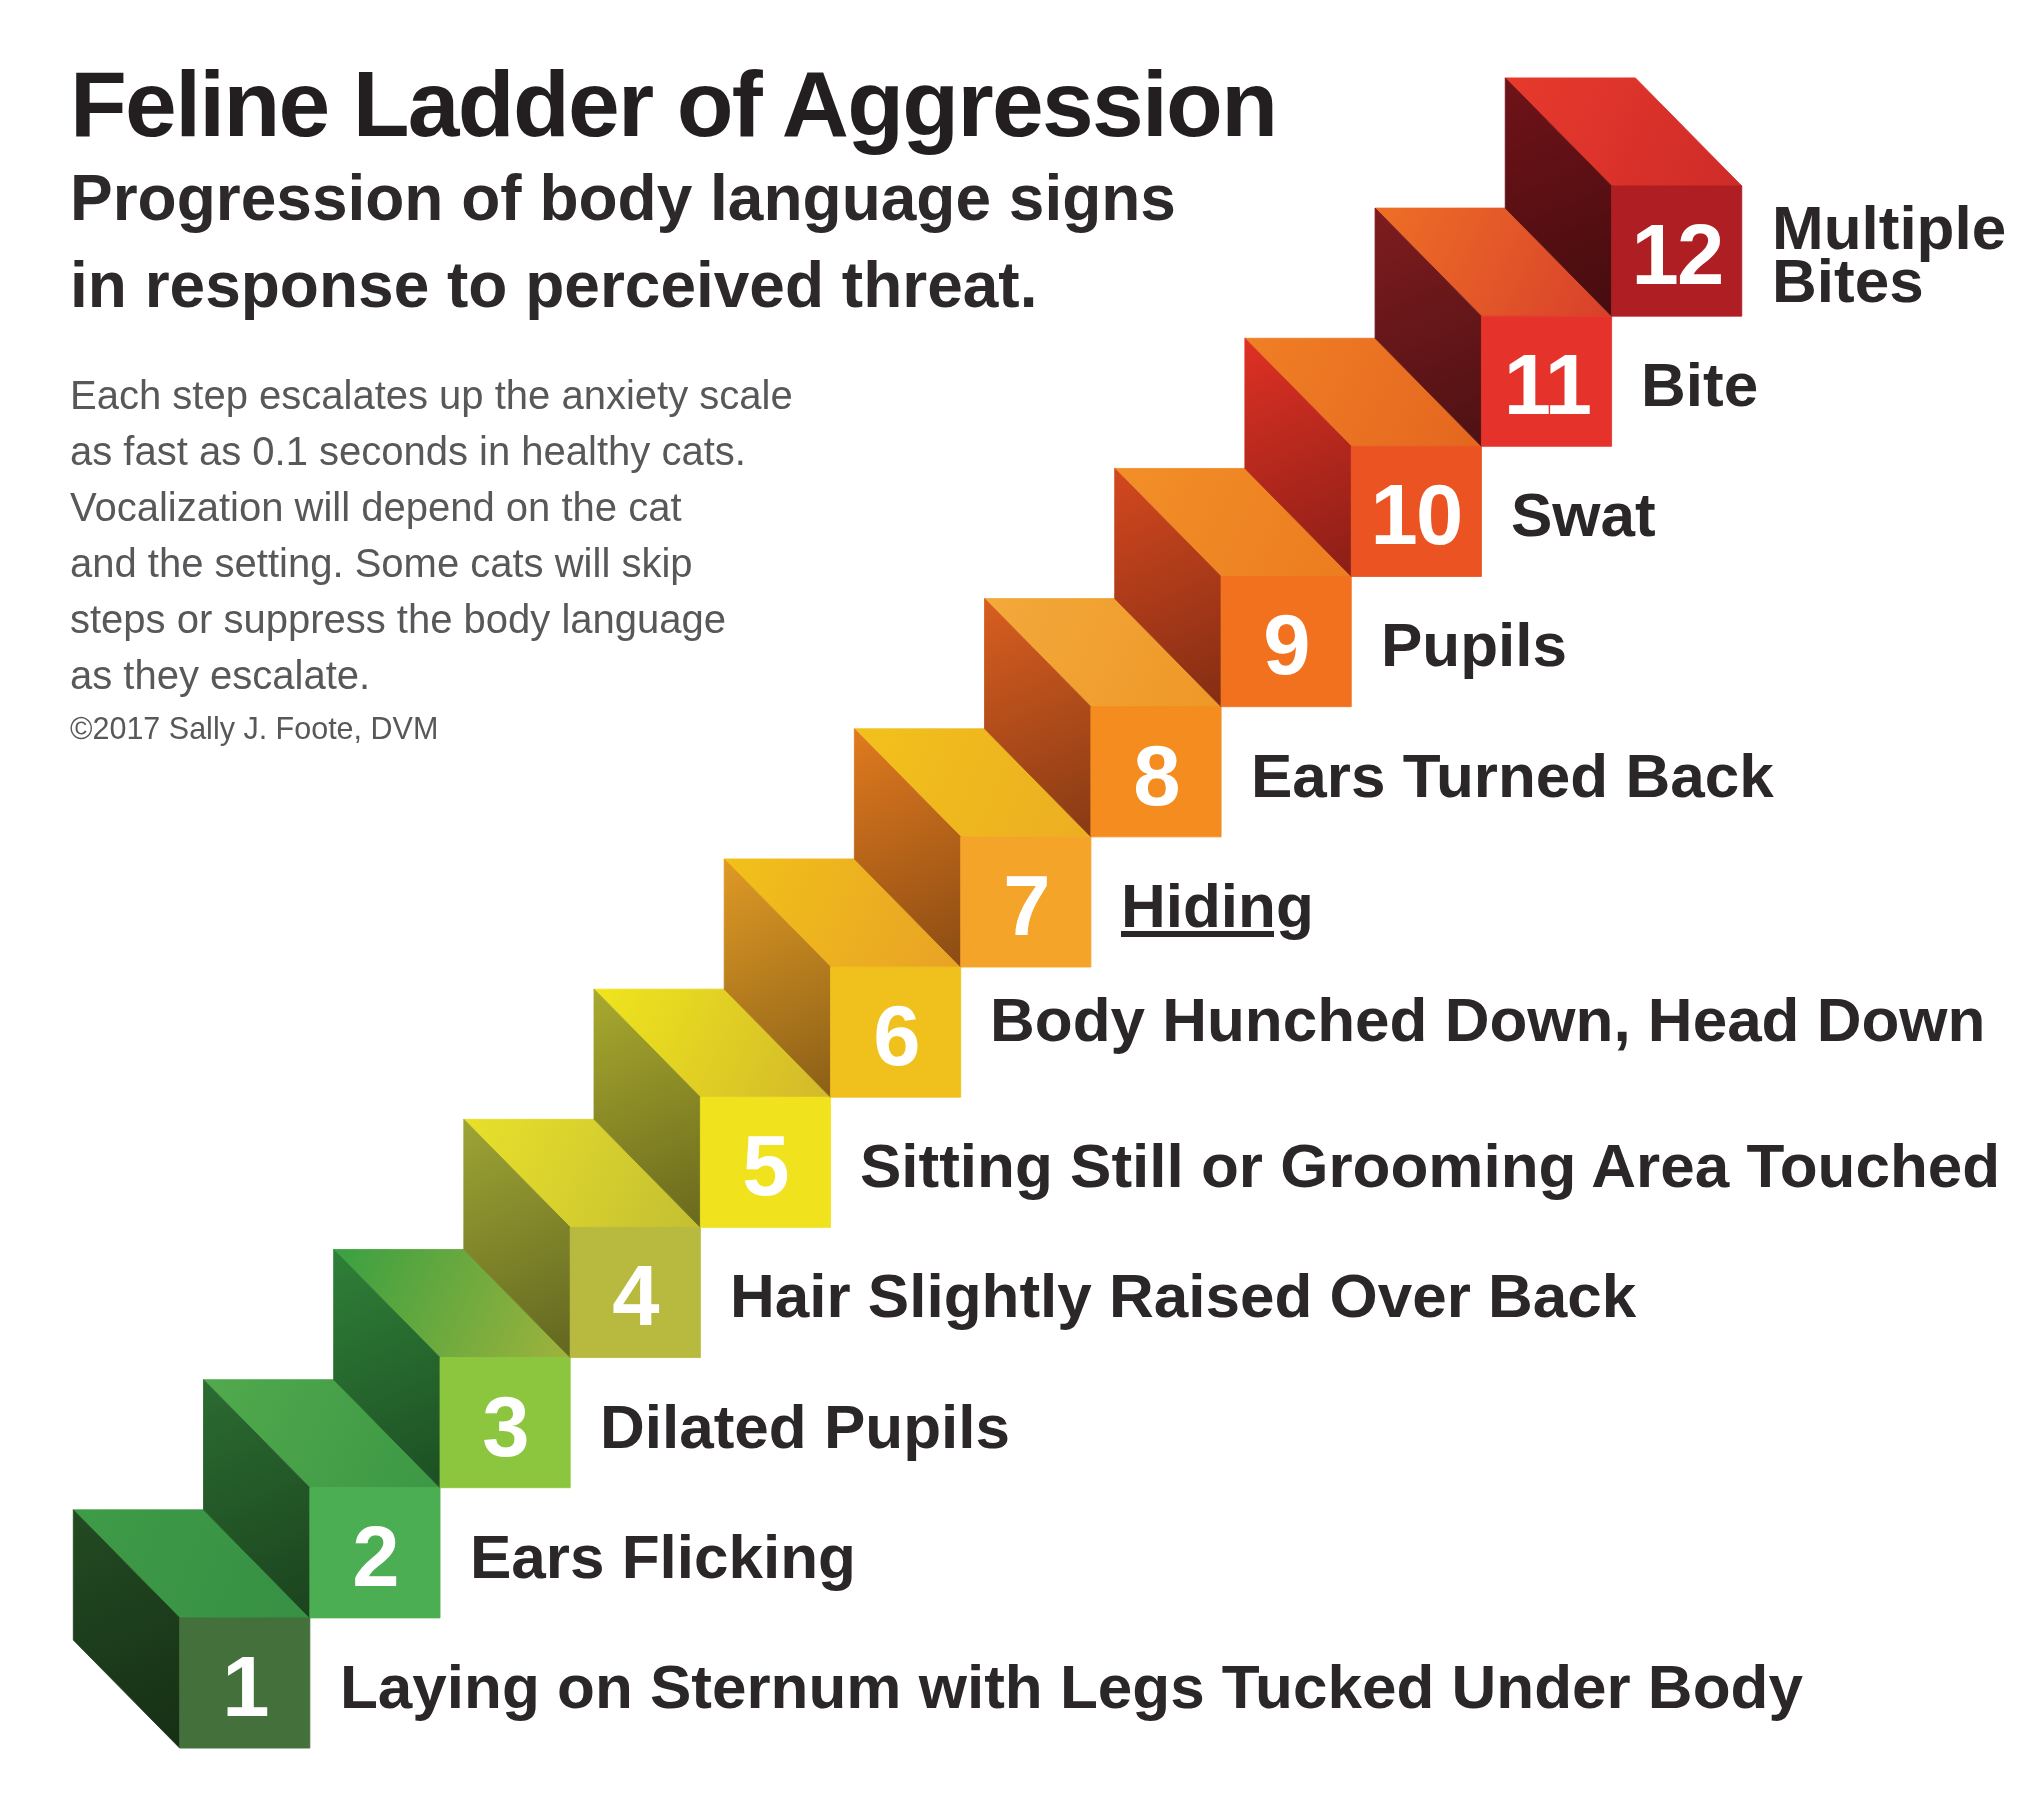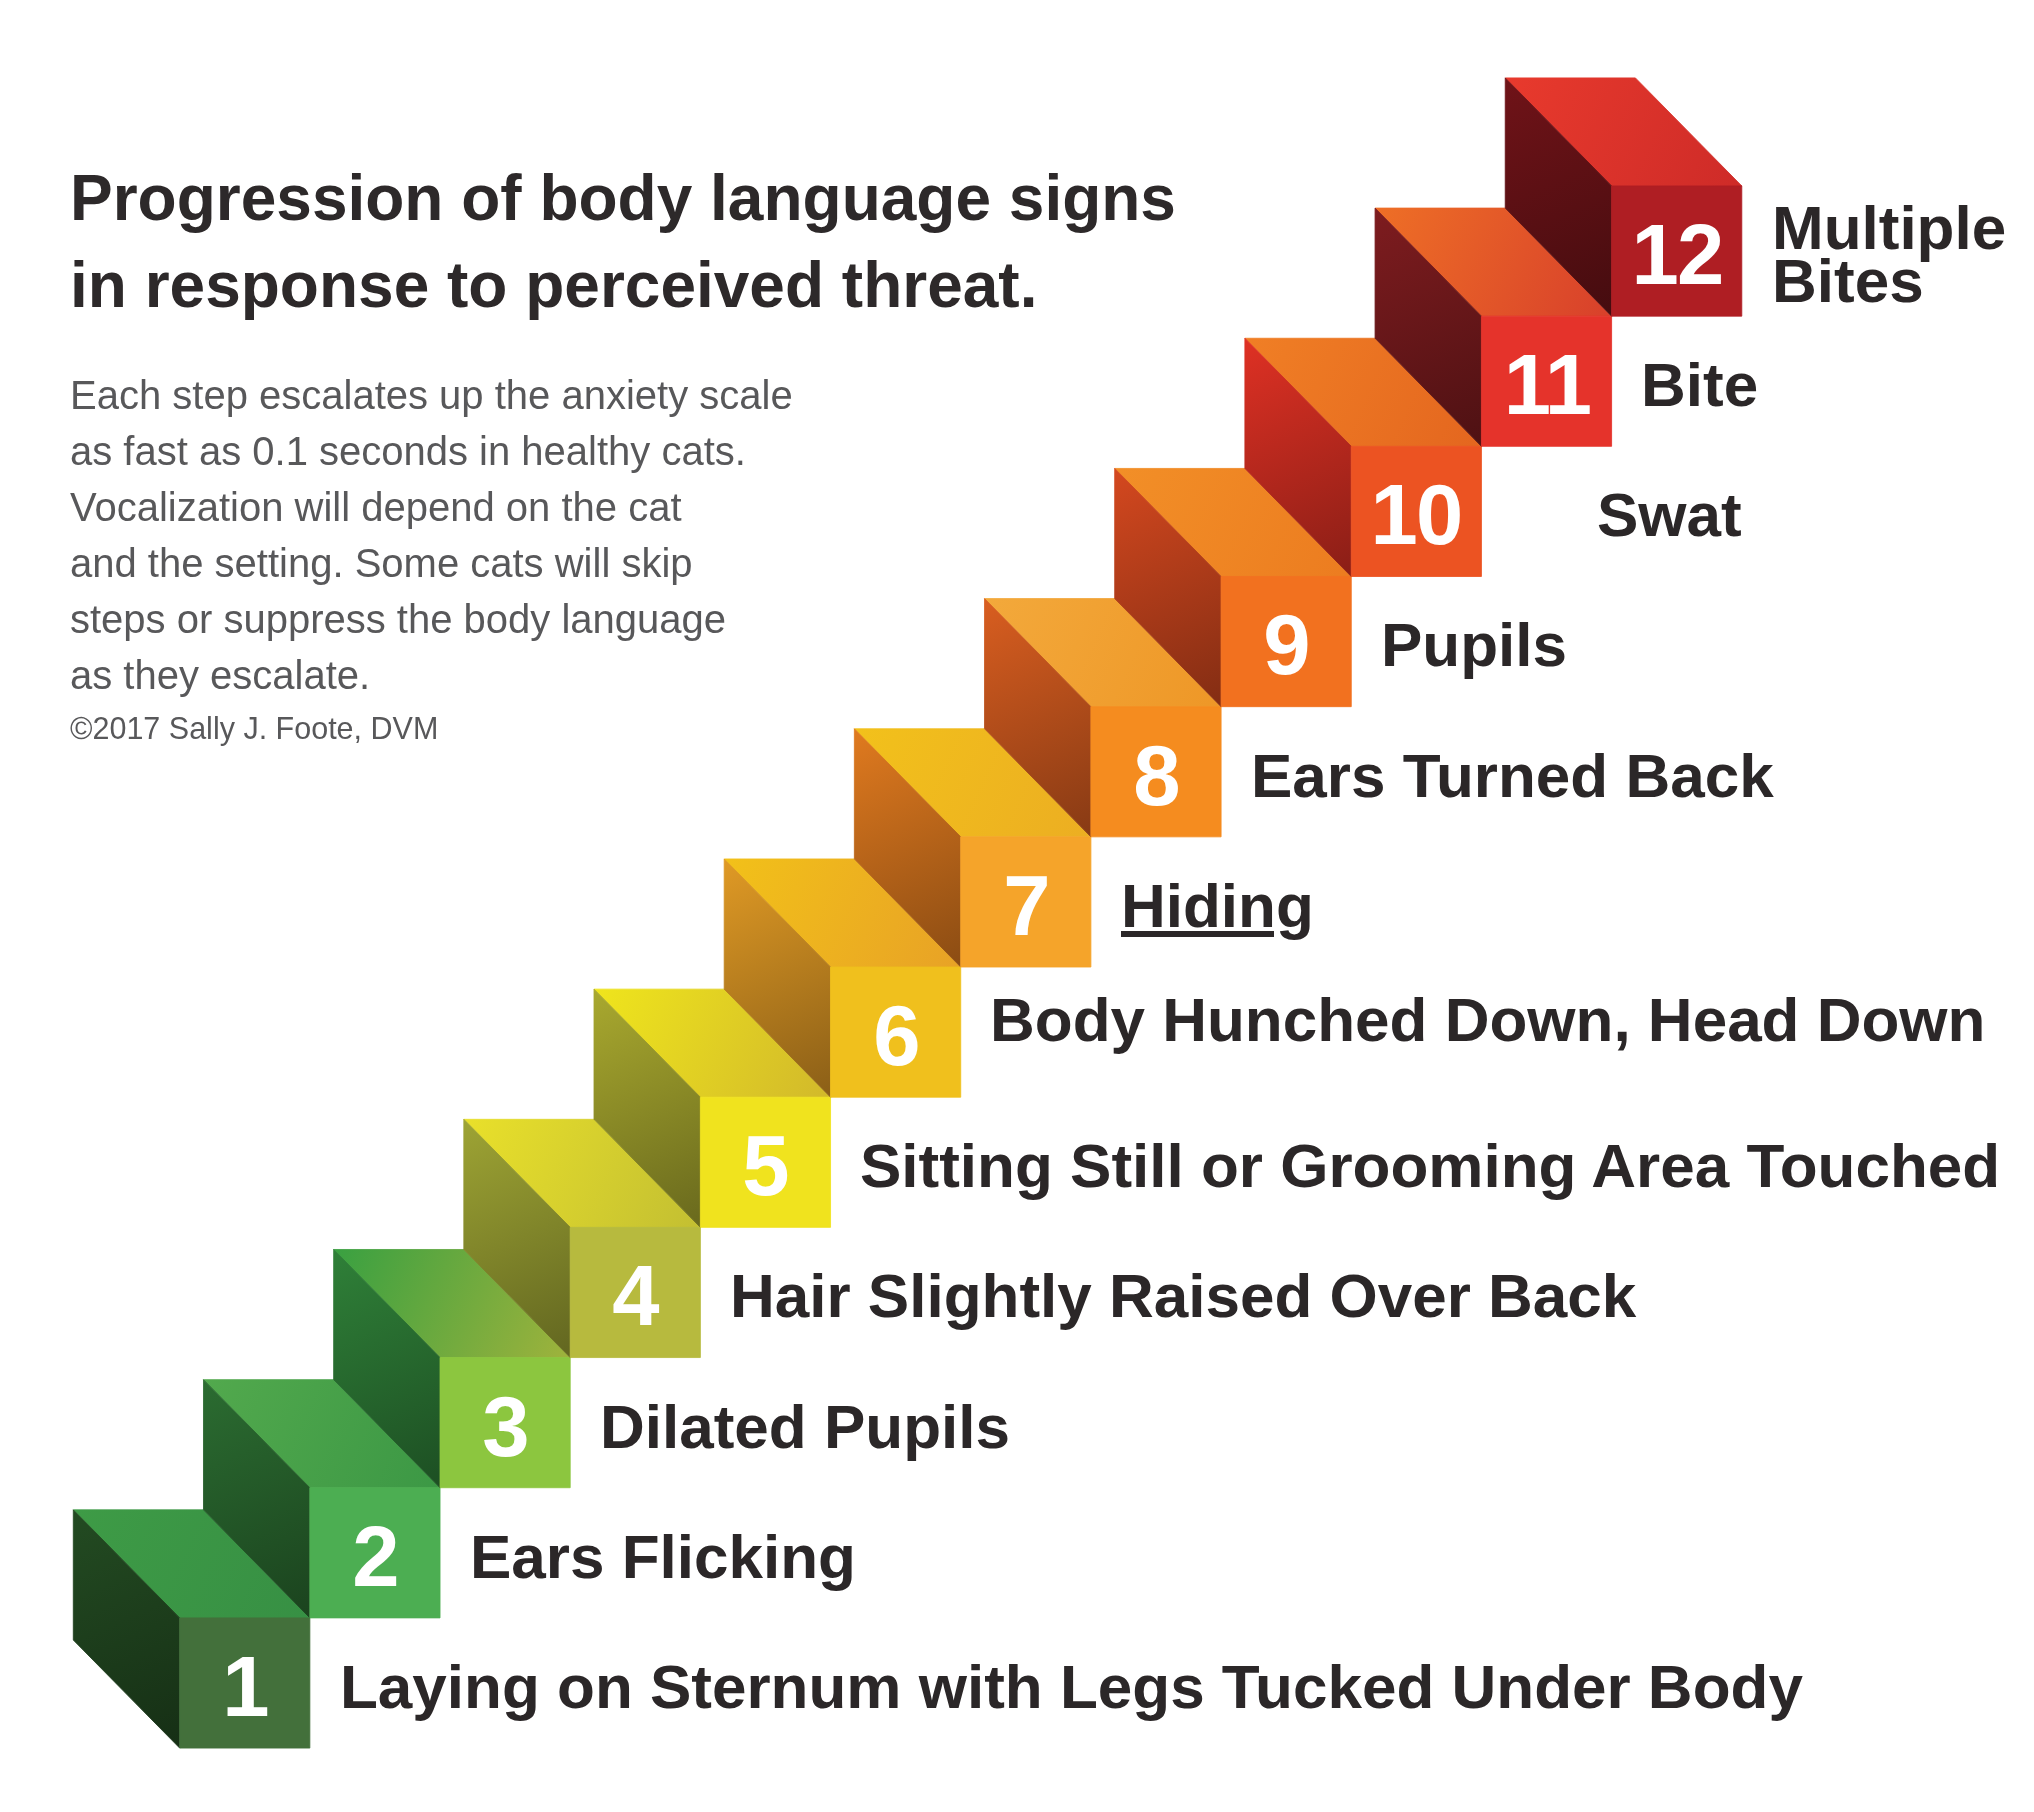--- a/index.html
+++ b/index.html
@@ -226,28 +226,29 @@
       <div class="step-label" style="left: 860px; top: 1097px; height: 130px;">Sitting Still or Grooming Area Touched</div>
       <div class="step-num" style="left: 831px; top: 967px; width: 130px; height: 130px;">6</div>
       <div class="step-label" style="left: 990px; top: 951px; height: 130px;">Body Hunched Down, Head Down</div>
       <div class="step-num" style="left: 961px; top: 837px; width: 130px; height: 130px;">7</div>
       <div class="step-label" style="left: 1121px; top: 837px; height: 130px; text-decoration: underline;">Hiding</div>
       <div class="step-num" style="left: 1091px; top: 707px; width: 130px; height: 130px;">8</div>
       <div class="step-label" style="left: 1251px; top: 707px; height: 130px;">Ears Turned Back</div>
       <div class="step-num" style="left: 1221px; top: 576px; width: 130px; height: 130px;">9</div>
       <div class="step-label" style="left: 1381px; top: 576px; height: 130px;">Pupils</div>
       <div class="step-num" style="left: 1351px; top: 446px; width: 130px; height: 130px;">10</div>
-      <div class="step-label" style="left: 1597px; top: 446px; height: 130px;">Swat</div>
+      <div class="step-label" style="left: 1511px; top: 446px; height: 130px;">Swat</div>
       <div class="step-num" style="left: 1482px; top: 316px; width: 130px; height: 130px;">11</div>
       <div class="step-label" style="left: 1641px; top: 316px; height: 130px;">Bite</div>
       <div class="step-num" style="left: 1612px; top: 186px; width: 130px; height: 130px;">12</div>
       <div class="step-label" style="left: 1772px; top: 186px; height: 130px;">Multiple
 Bites</div>
     </div>
 
+  <div class="hdr" id="page-title">Feline Ladder of Aggression</div>
 
   <div class="hdr" id="page-subtitle">Progression of body language signs
 in response to perceived threat.</div>
 
   <div class="hdr" id="page-description">Each step escalates up the anxiety scale
 as fast as 0.1 seconds in healthy cats.
 Vocalization will depend on the cat
 and the setting. Some cats will skip
 steps or suppress the body language
 as they escalate.</div>

